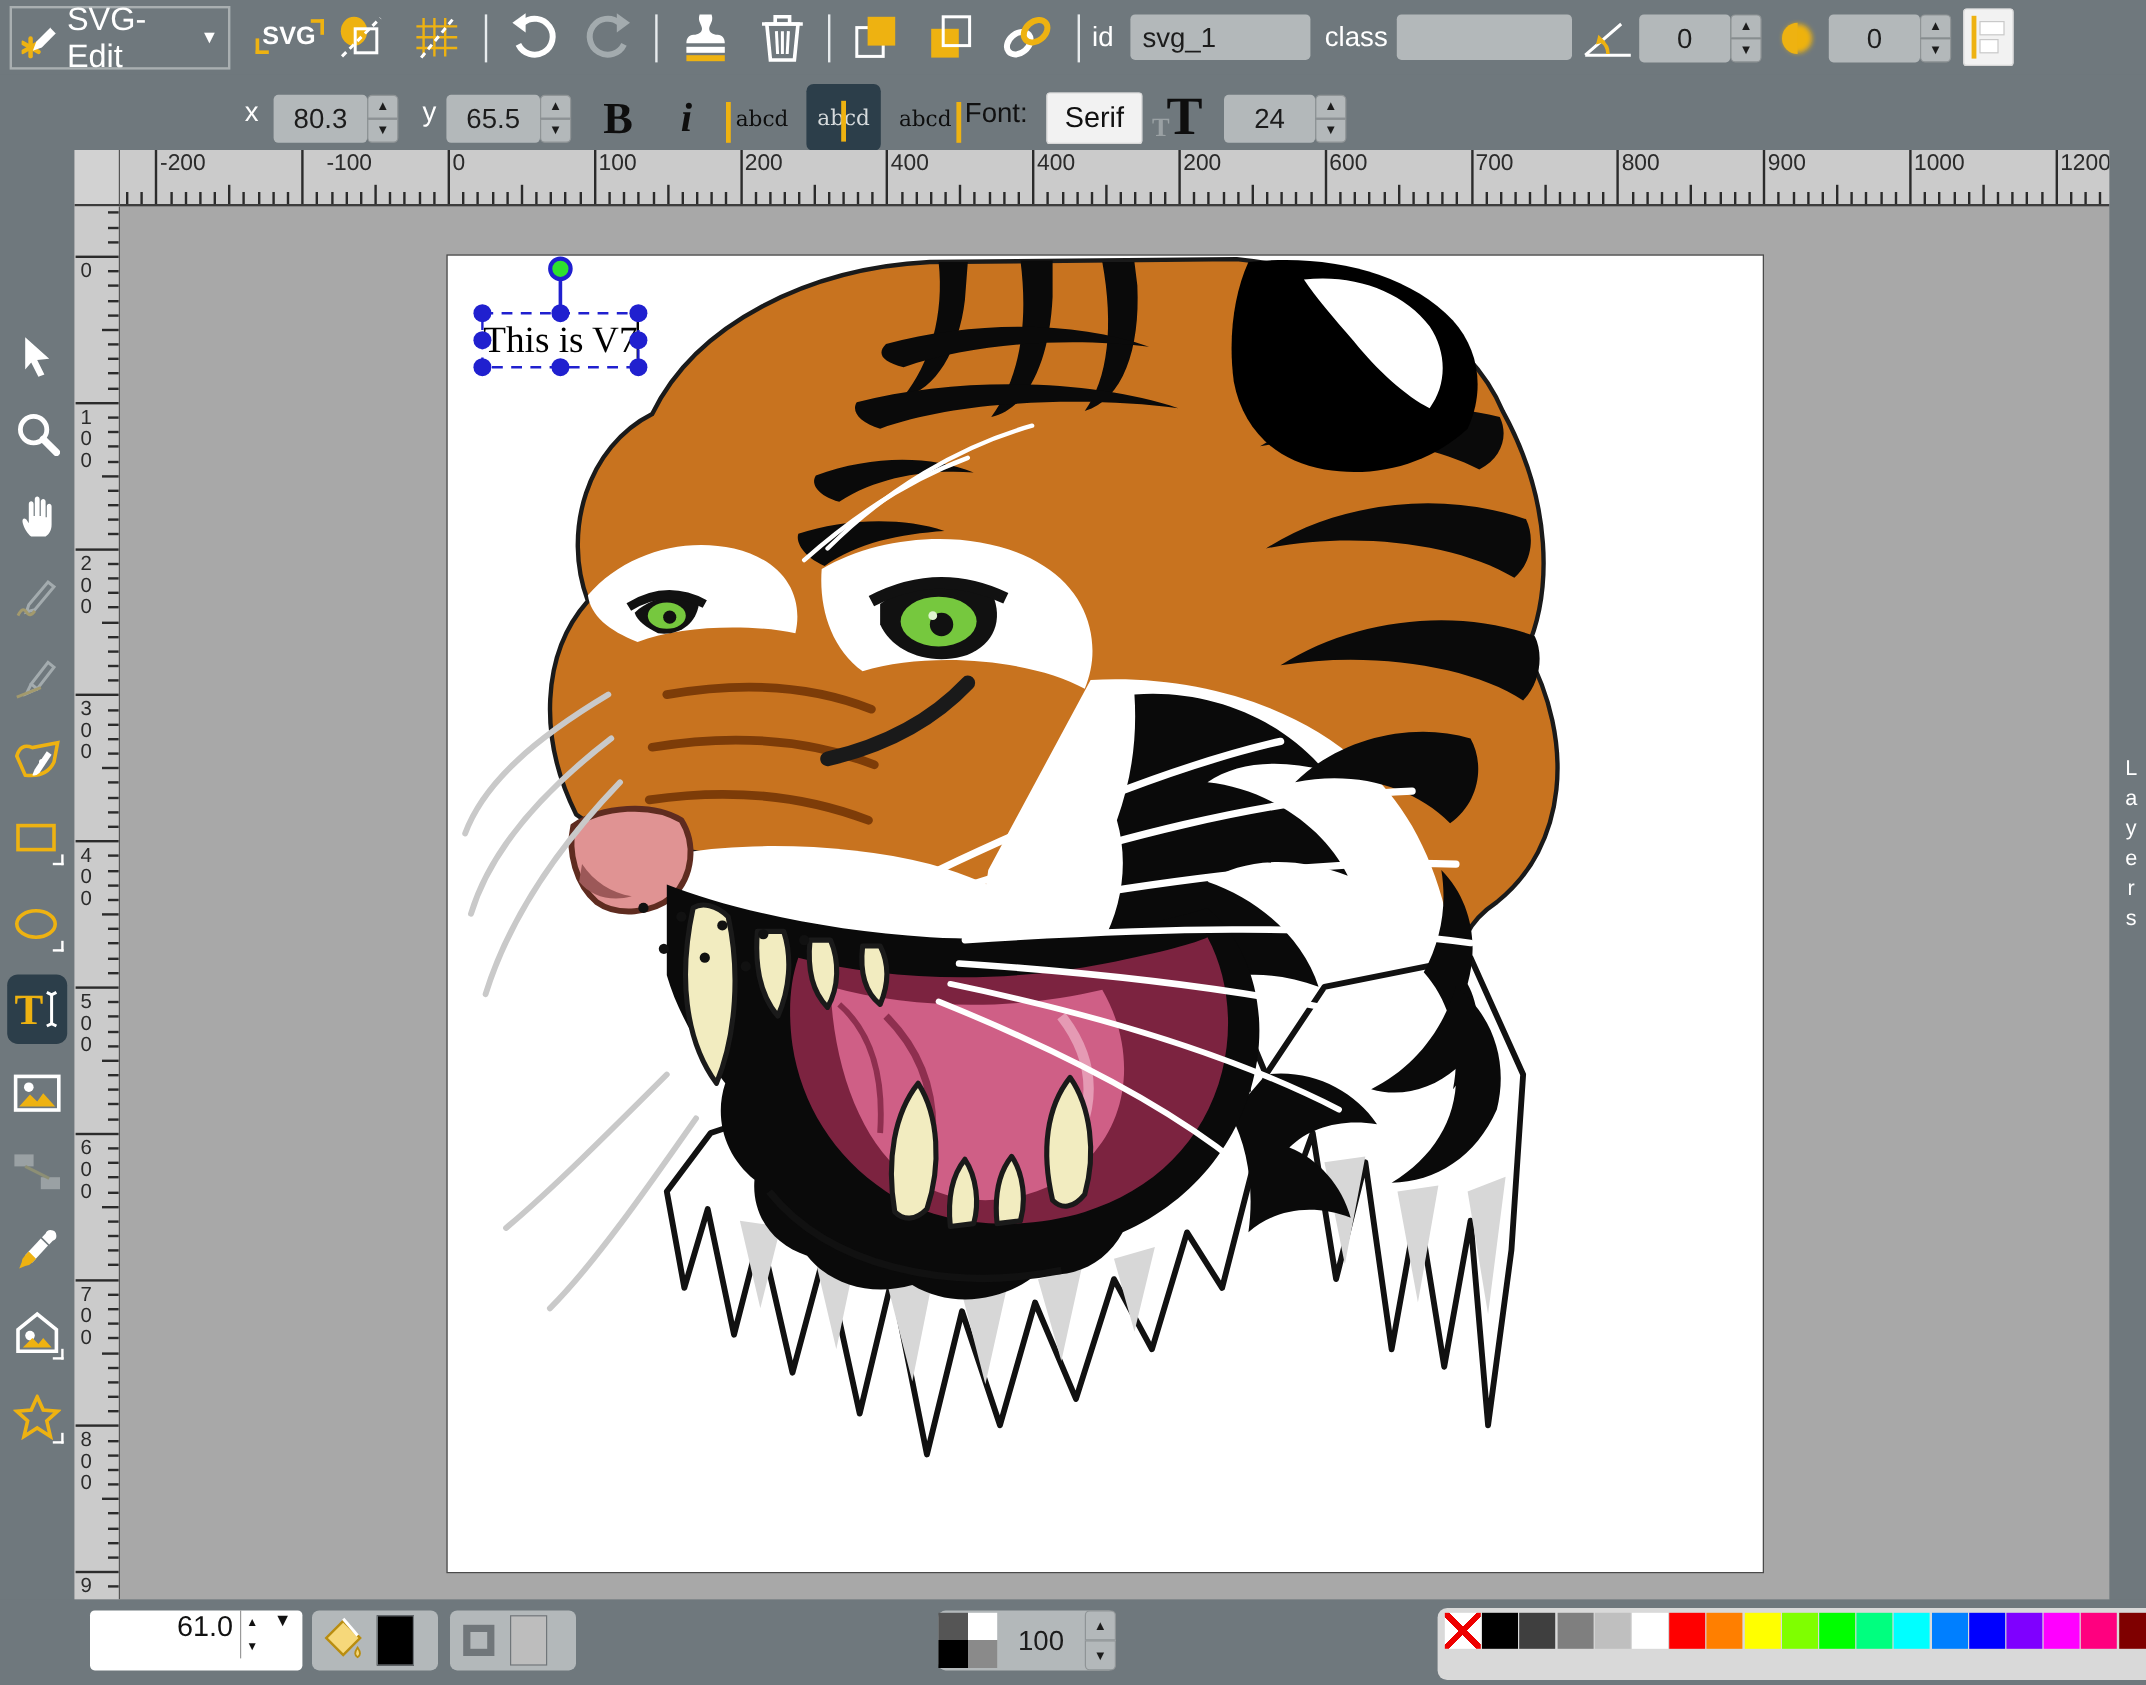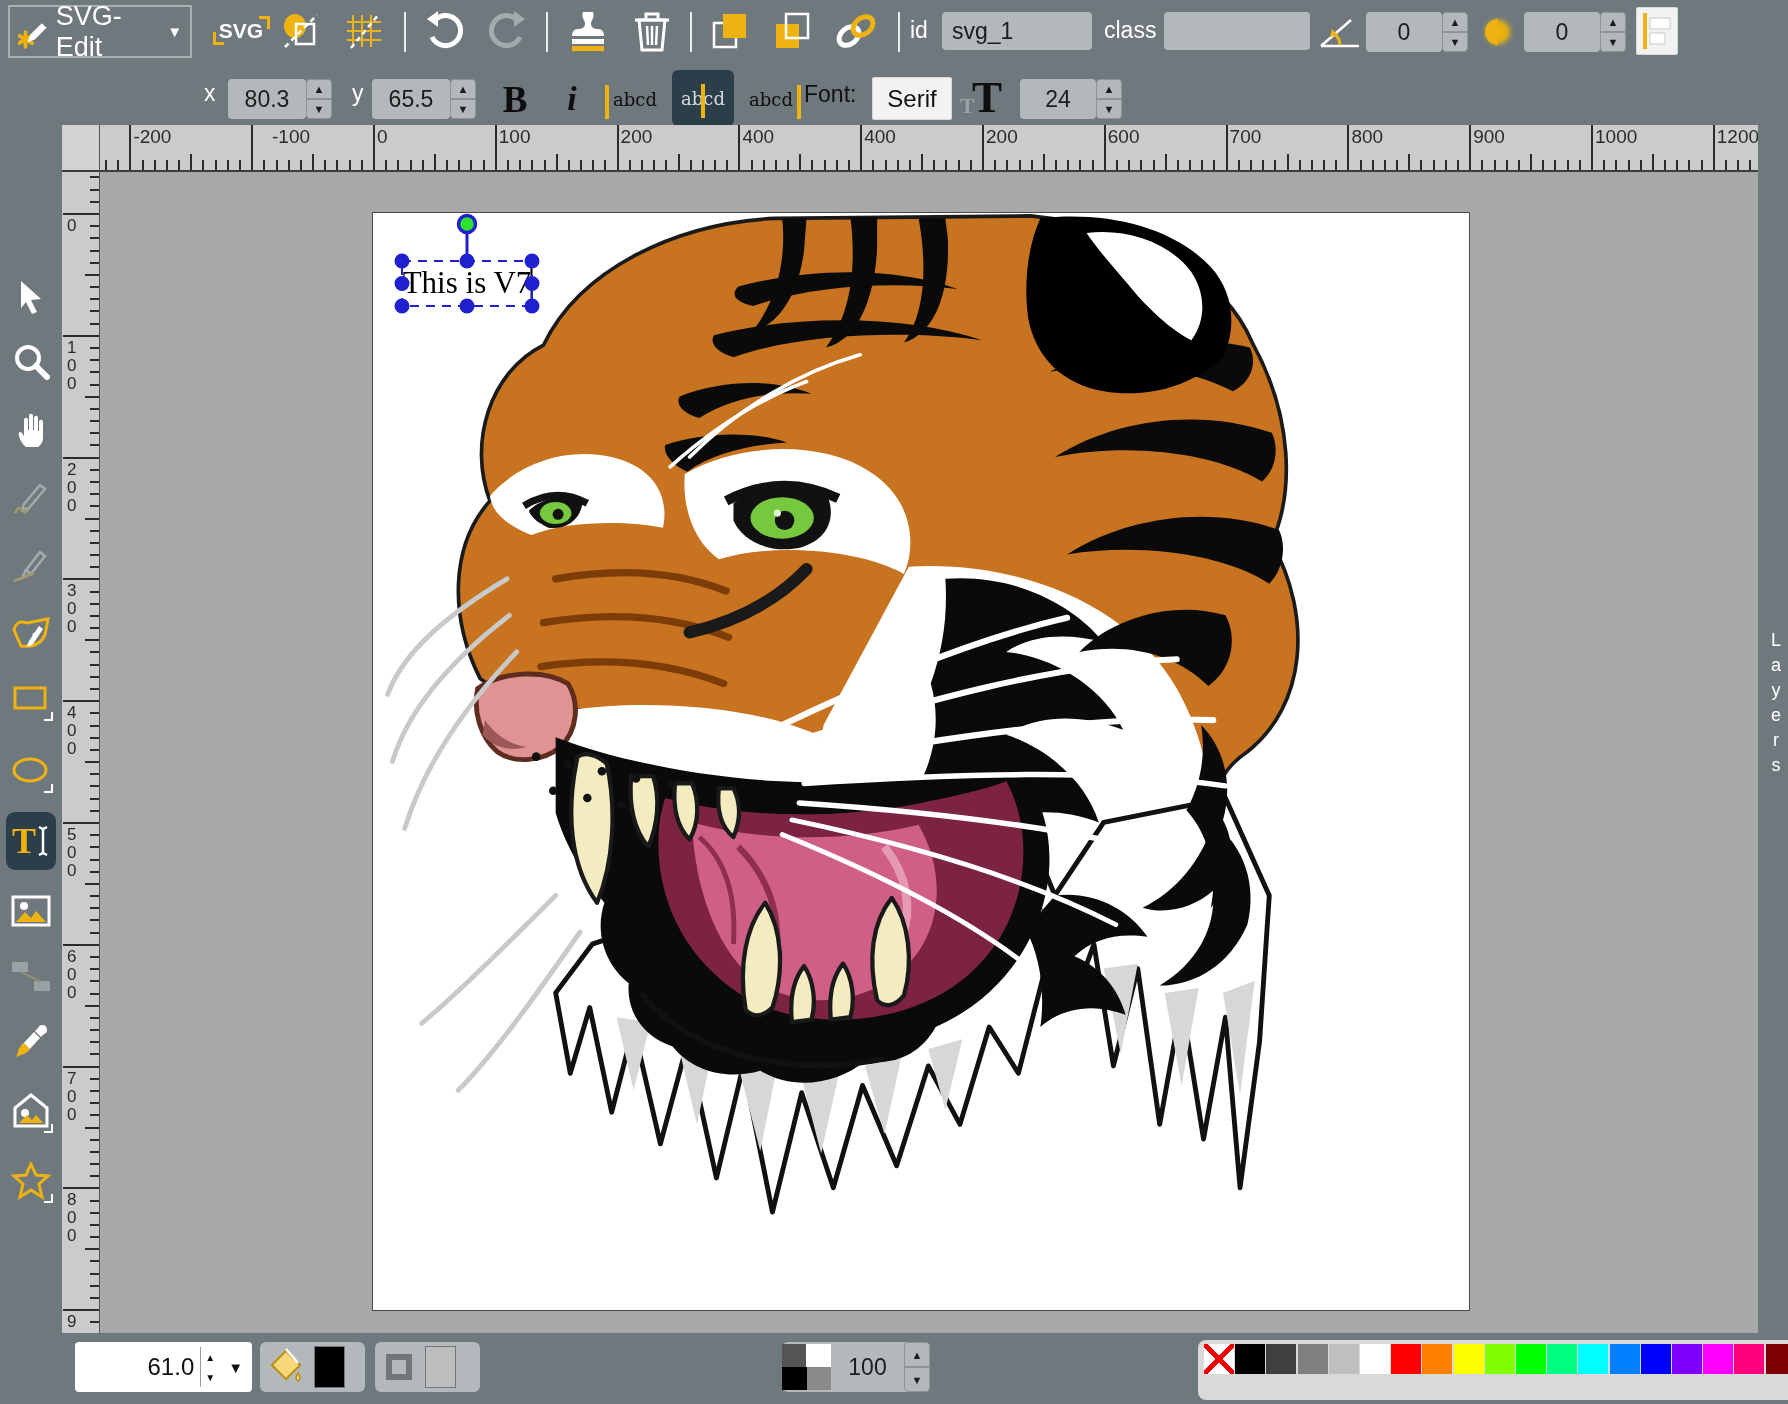--- a/index.html
+++ b/index.html
@@ -74,21 +74,21 @@
   #canvas-text { font-family:"Liberation Serif","DejaVu Serif",serif; font-size:31px; fill:#000; }
 
   
   #layers-tab { position:absolute; left:1758px; top:125px; width:30px; height:1208px; background:#6f787d; cursor:pointer; }
   #layers-tab .vtext { position:absolute; left:7px; top:505px; color:#fff; font-size:18px;
                        writing-mode:vertical-rl; text-orientation:upright; letter-spacing:5px; }
 
   
   #row3 { position:absolute; left:0; top:1333px; width:1788px; height:71px; background:#6f787d; }
   #zoom-widget { position:absolute; left:75px; top:9px; width:177px; height:50px; background:#fff;
-                 border-radius:4px; display:flex; align-items:center; }
+                 border-radius:4px; display:flex; align-items:flex-start; }
   #zoom-widget .val { flex:1; text-align:right; font-size:24px; color:#111; padding-right:6px; }
   #zoom-widget .mini { display:flex; flex-direction:column; border-left:1px solid #999; height:40px; }
   #zoom-widget .mini div { flex:1; font-size:10px; color:#111; padding:0 4px; display:flex; align-items:center; cursor:pointer;}
   #zoom-widget .dd { font-size:15px; color:#111; padding:0 9px; cursor:pointer; }
   .bgroup { position:absolute; top:9px; height:50px; background:#b3b8ba; border-radius:6px;
             display:flex; align-items:center; }
   .swatch-big { width:31px; height:42px; border:1px solid #70767a; }
   .pal { position:absolute; left:1198px; top:7px; width:600px; height:60px; background:#d9d9d9;
          border-radius:8px 0 0 8px; }
   .pswatch { position:absolute; top:4px; width:30px; height:30px; cursor:pointer; }

